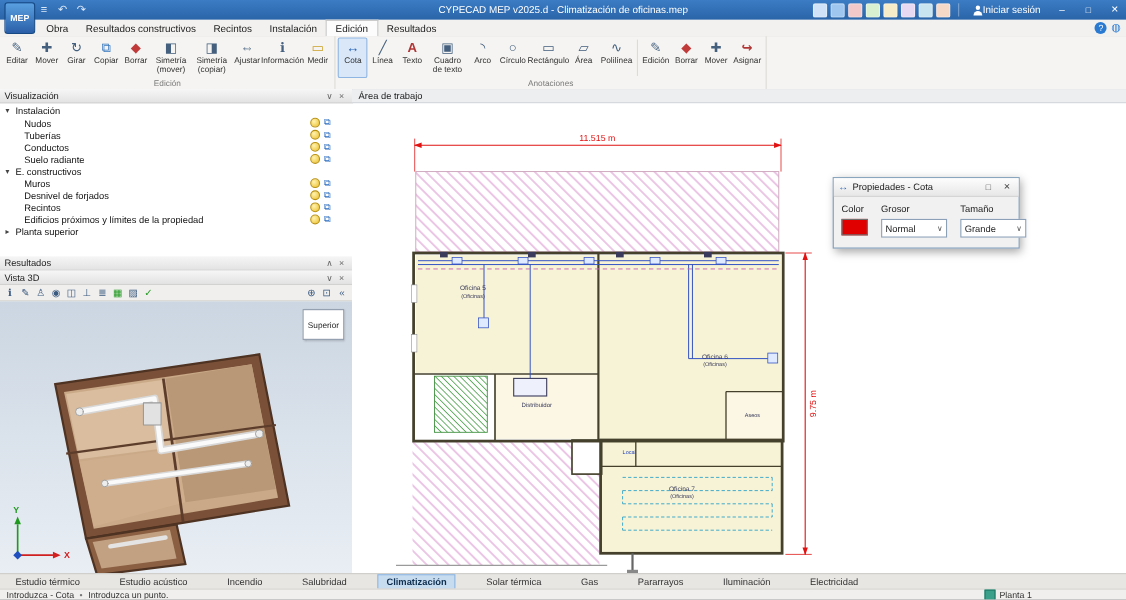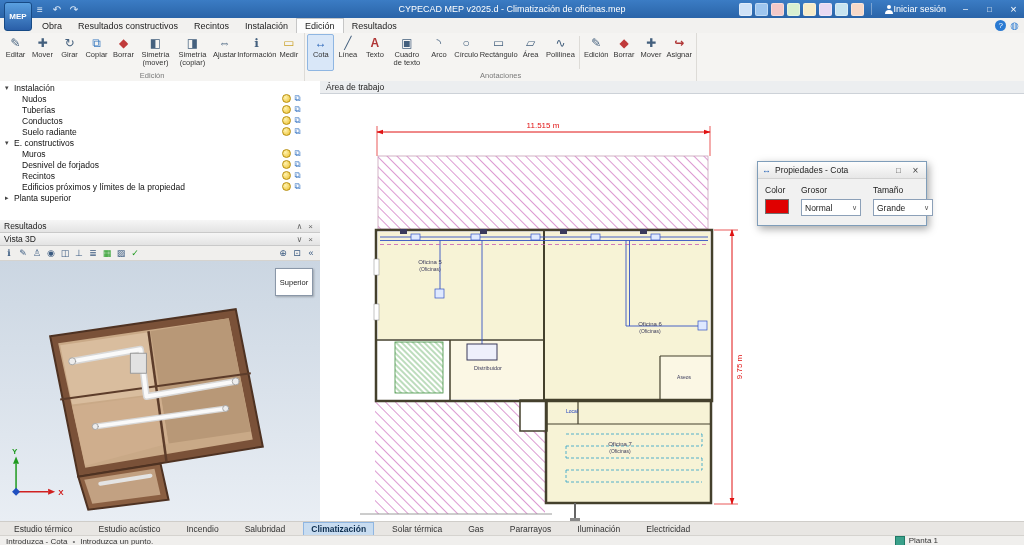--- a/index.html
+++ b/index.html
@@ -98,27 +98,27 @@
   .dlg-body{display:flex;padding:6px 7px 9px;gap:12px}
   .dlg-col{display:flex;flex-direction:column;gap:4px}
   .dlg-lbl{color:#222}
   .swatch{width:22px;height:13px;border:1px solid #707070}
   .dropdown{min-width:52px;height:15px;background:#fff;border:1px solid #8ca0b8;display:flex;
     align-items:center;justify-content:space-between;padding:0 3px;font-size:8.5px}
   .dd-arrow{color:#555;font-size:7px}
   .dd-arrow::before{content:"∨"}
   
   .bottomtabs{position:absolute;left:0;right:0;top:521px;height:14px;background:#e8e6e3;
-    border-top:1px solid #cfcdc9;display:flex;align-items:center;gap:10px;padding:0 6px;font-size:8.5px;color:#333}
+    border-top:1px solid #cfcdc9;display:flex;align-items:center;gap:20px;padding:0 6px;font-size:8.5px;color:#333}
   .btab{padding:1px 7px;border:1px solid transparent}
   .btab.active{background:#c8dcf0;border-color:#8fb6e2;color:#0e2f50;font-weight:bold}
   .statusbar{position:absolute;left:0;right:0;top:535px;height:10px;background:#f0efed;
     border-top:1px solid #d5d3cf;display:flex;align-items:center;font-size:8px;color:#333;padding:0 6px;gap:5px}
   .sb-dot{color:#777}
-  .sb-right{margin-left:auto;display:flex;align-items:flex-start;gap:4px;margin-right:80px}
+  .sb-right{margin-left:auto;display:flex;align-items:center;gap:4px;margin-right:80px}
   .floor-icon{width:8px;height:8px;background:#3aa08a;border:1px solid #1f7a66}
 </style>
 </head>
 <body>
 
 <div class="app" data-name="application-window">
 
   <div class="mep-logo" data-name="app-logo">MEP</div>
   <div class="titlebar" data-name="titlebar">
     <div class="tb-quick" data-name="quick-access-toolbar">
@@ -260,20 +260,26 @@
         <div class="rbtn" data-name="ribbon-button-asignar">
             <span class="ricon" data-name="asignar-icon">↪</span>
             <span class="rlabel">Asignar</span>
           </div>
       </div>
       <div class="rgroup-label" data-name="group-label-anotaciones">Anotaciones</div>
     </div>
   </div>
 
   <div class="leftpanel" data-name="left-panel">
+    <div class="phead" data-name="visualizacion-header">
+      <span data-name="visualizacion-title">Visualización</span>
+      <span class="sp"></span>
+      <span class="phbtn chev-dn" data-name="chevron-down-icon"></span>
+      <span class="phbtn xx" data-name="close-icon"></span>
+    </div>
     <div class="tree" data-name="visualization-tree">
       <div class="trow parent" data-name="tree-item-instalacion">
           <span class="caret open" data-name="expand-icon"></span>
           <span>Instalación</span>
         </div>
       <div class="trow" data-name="tree-item-nudos">
           <span>Nudos</span>
           <span class="bulb" data-name="visibility-bulb-icon"></span>
           <span class="copyic" data-name="layers-icon"></span>
         </div>

